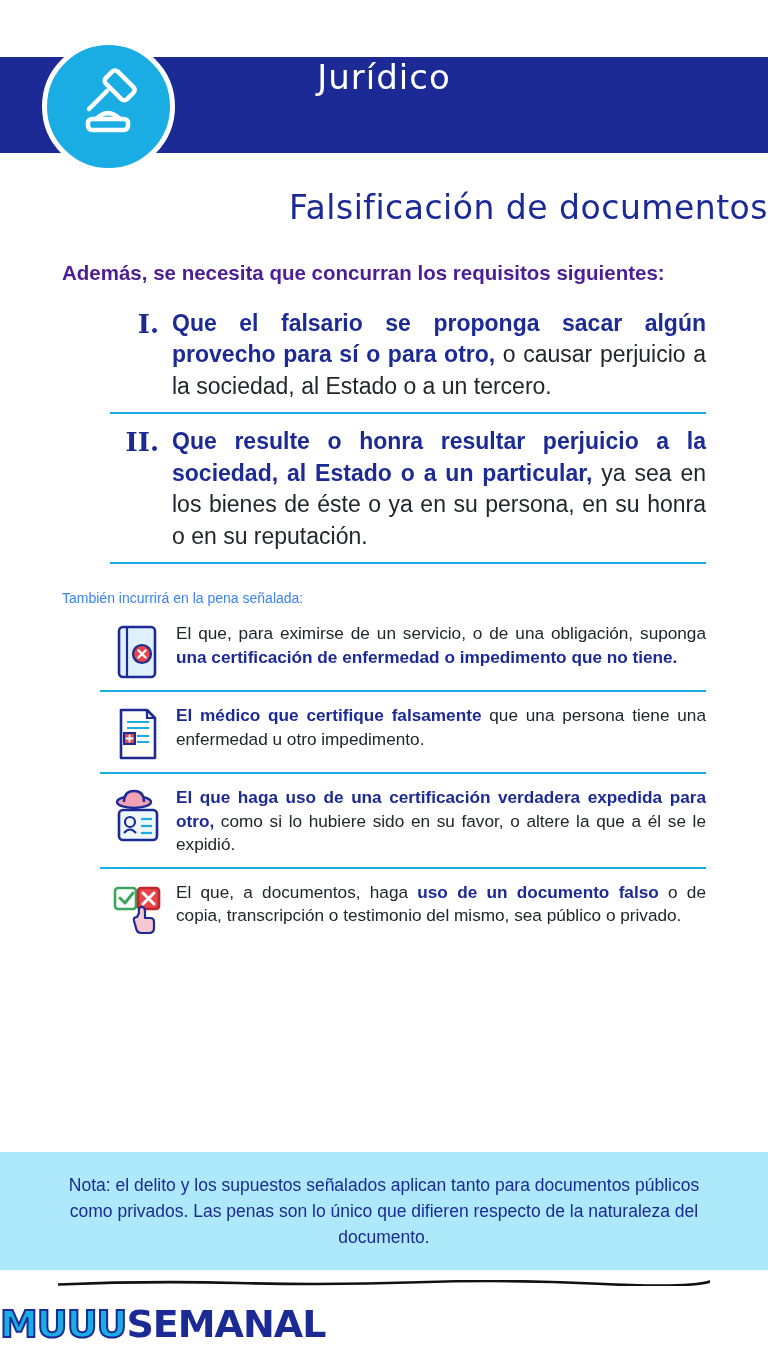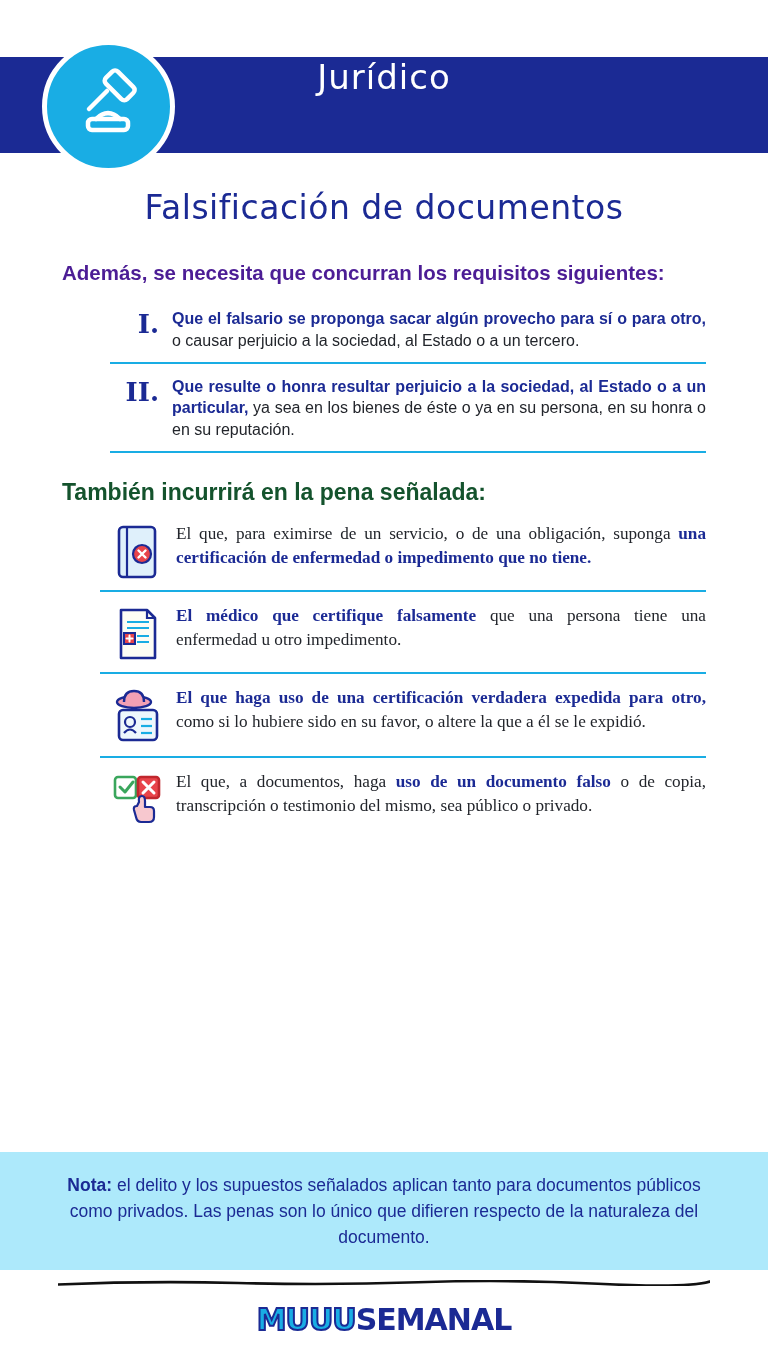--- a/index.html
+++ b/index.html
@@ -45,21 +45,21 @@
     align-items: center;
     justify-content: center;
   }
 
   
   .main-title {
     position: absolute;
     top: 188px;
     left: 0;
     width: 768px;
-    text-align: center;
+    text-align: right;
     color: #1b2a94;
     font-size: 33px;
     font-family: "DejaVu Sans", sans-serif;
     letter-spacing: 0.5px;
   }
 
   
   .content {
     position: absolute;
     top: 258px;
@@ -88,41 +88,41 @@
     font-weight: bold;
     font-size: 26px;
     width: 62px;
     flex: 0 0 62px;
     text-align: right;
     padding-right: 13px;
     line-height: 1.25;
   }
   .roman-text {
     flex: 1;
-    font-size: 16px;
+    font-size: 23px;
     line-height: 1.37;
     color: #22252b;
     text-align: justify;
   }
   .roman-text b { color: #1b2a94; }
   .divider {
     height: 2px;
     background: #19ade4;
     margin: 0 0 8px 0;
   }
 
   .section-heading-2 {
-    color: #14532d;
-    font-size: 23px;
-    font-weight: bold;
+    color: #3b82f6;
+    font-size: 14px;
+    font-weight: normal;
     margin: 26px 0 12px 0;
   }
 
   
-  .icon-list { margin-left: 38px; font-family: Liberation Serif, serif; }
+  .icon-list { margin-left: 38px; }
   .icon-item {
     display: flex;
     align-items: flex-start;
     padding: 4px 0 10px 0;
   }
   .icon-box {
     width: 76px;
     flex: 0 0 76px;
     display: flex;
     justify-content: center;
@@ -149,21 +149,21 @@
     align-items: center;
     justify-content: center;
     text-align: center;
     padding: 0 52px;
   }
   .note p {
     color: #1b2a94;
     font-size: 17.5px;
     line-height: 1.5;
   }
-  .note b { font-weight: bold; }
+  .note b { font-weight: normal; }
 
   
   .footer {
     position: absolute;
     left: 0;
     top: 1270px;
     width: 768px;
     height: 95px;
     background: #ffffff;
   }
@@ -172,24 +172,24 @@
     top: 10px;
     left: 58px;
     width: 652px;
     height: 6px;
   }
   .logo {
     position: absolute;
     top: 32px;
     left: 0;
     width: 768px;
-    text-align: center;
+    text-align: left;
     font-family: "DejaVu Sans", sans-serif;
     font-weight: bold;
-    font-size: 30px;
+    font-size: 38px;
     letter-spacing: -1px;
   }
   .logo .muuu { color: #19ade4; -webkit-text-stroke: 2px #1b2a94; }
   .logo .semanal { color: #1b2a94; }
 </style>
 </head>
 <body>
 
 <div class="header-bar">
   <div class="header-title">Jurídico</div>

